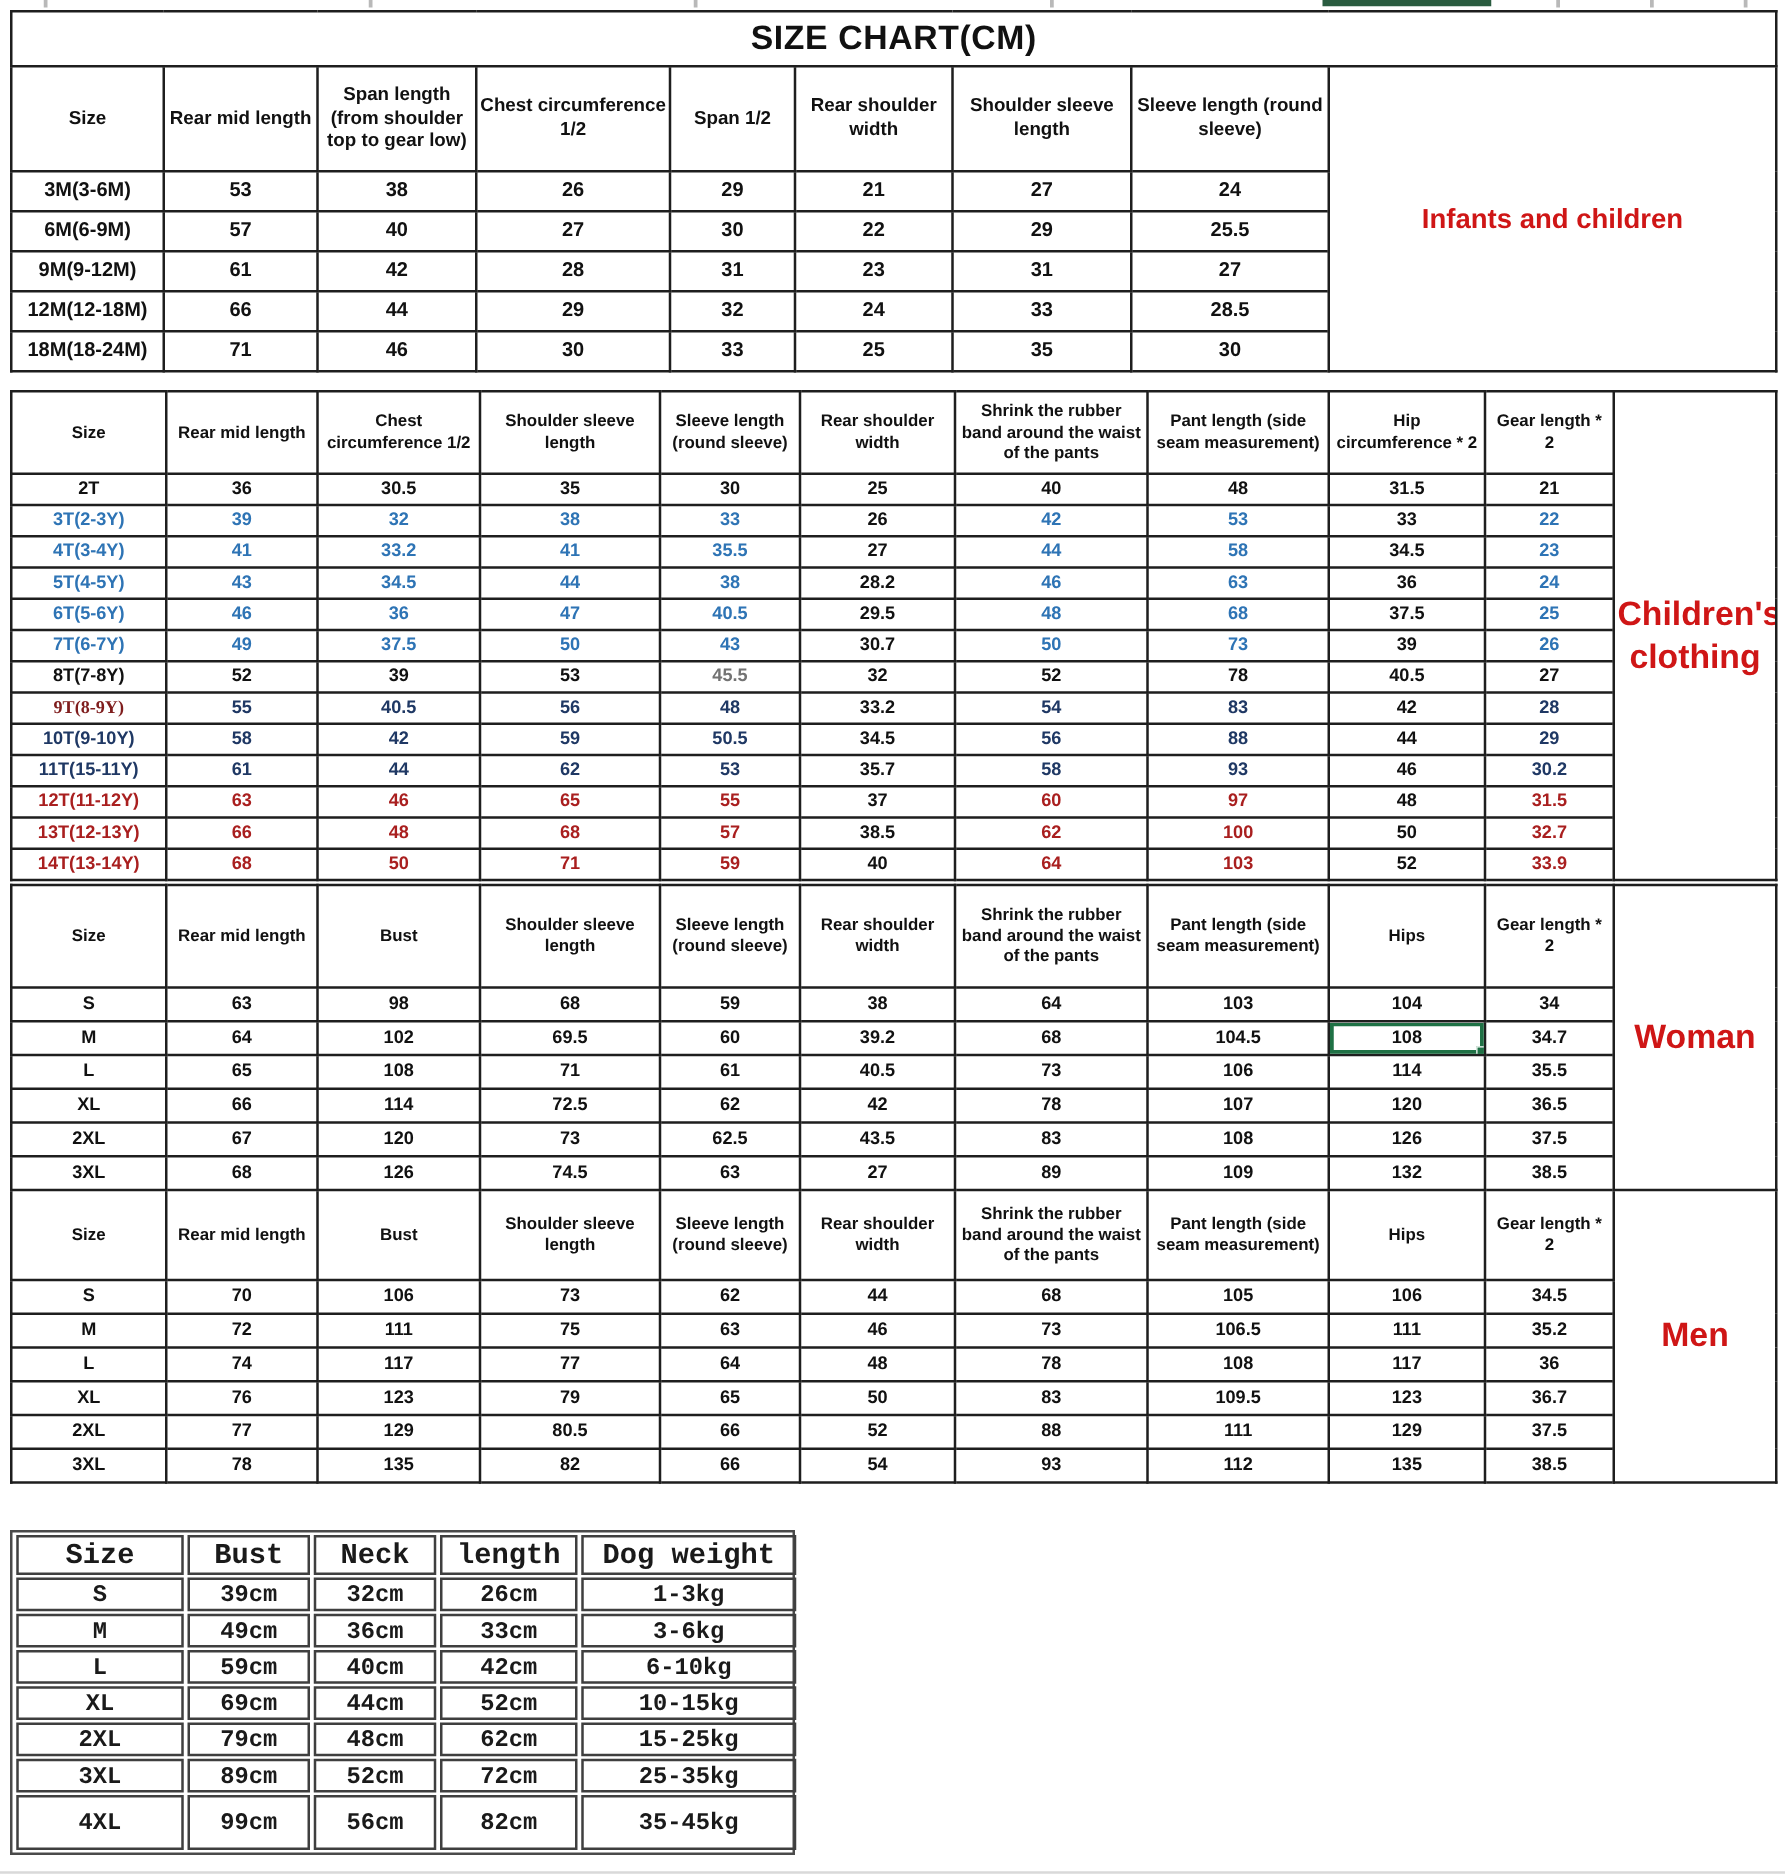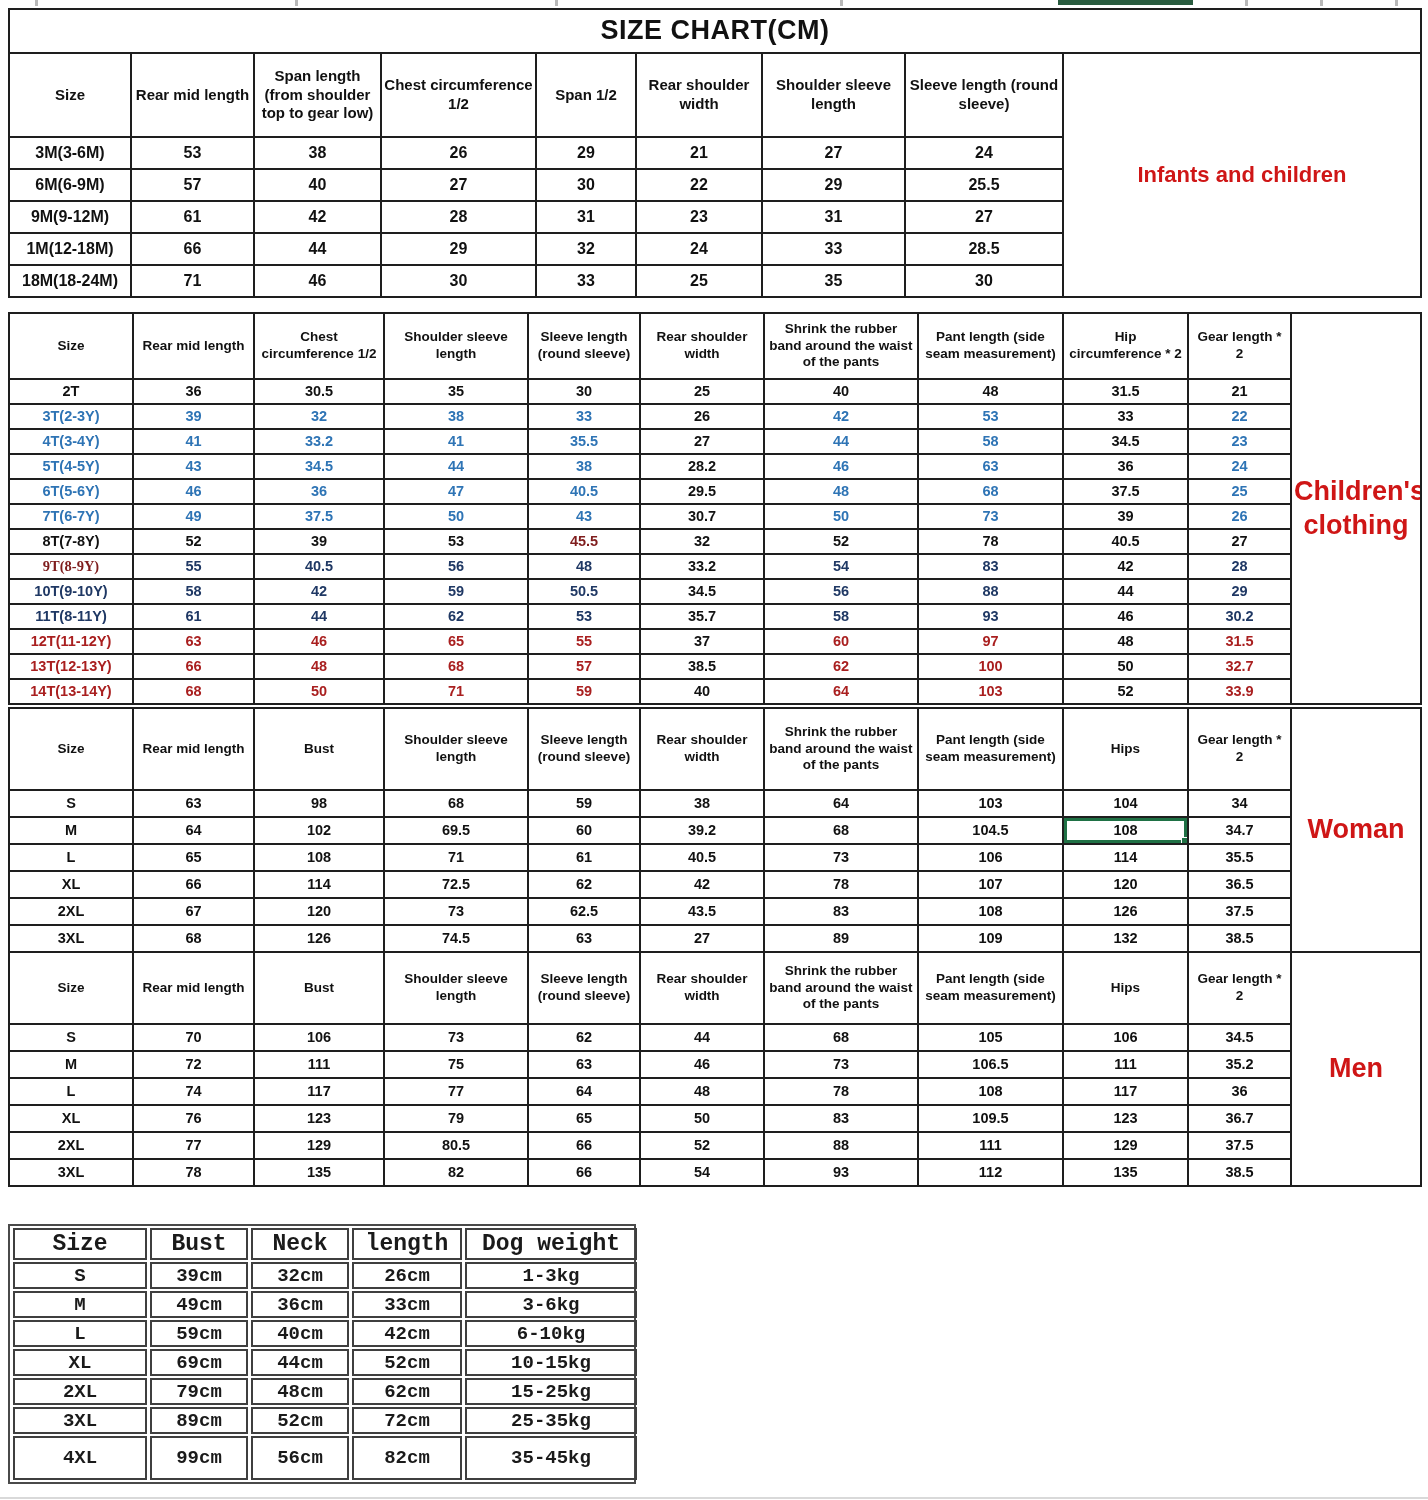--- a/index.html
+++ b/index.html
@@ -151,21 +151,21 @@
           <td class="data">9M(9-12M)</td>
           <td class="data">61</td>
           <td class="data">42</td>
           <td class="data">28</td>
           <td class="data">31</td>
           <td class="data">23</td>
           <td class="data">31</td>
           <td class="data">27</td>
         </tr>
         <tr>
-          <td class="data">1M(12-18M)</td>
+          <td class="data">12M(12-18M)</td>
           <td class="data">66</td>
           <td class="data">44</td>
           <td class="data">29</td>
           <td class="data">32</td>
           <td class="data">24</td>
           <td class="data">33</td>
           <td class="data">28.5</td>
         </tr>
         <tr>
           <td class="data">18M(18-24M)</td>
@@ -277,21 +277,21 @@
           <td class="data" style="color: rgb(46, 116, 181);">50</td>
           <td class="data" style="color: rgb(46, 116, 181);">73</td>
           <td class="data" style="color: rgb(17, 17, 17);">39</td>
           <td class="data" style="color: rgb(46, 116, 181);">26</td>
         </tr>
         <tr>
           <td class="data" style="color: rgb(17, 17, 17);">8T(7-8Y)</td>
           <td class="data" style="color: rgb(17, 17, 17);">52</td>
           <td class="data" style="color: rgb(17, 17, 17);">39</td>
           <td class="data" style="color: rgb(17, 17, 17);">53</td>
-          <td class="data" style="color: #7f1d1d;">45.5</td>
+          <td class="data" style="color: #737373;">45.5</td>
           <td class="data" style="color: rgb(17, 17, 17);">32</td>
           <td class="data" style="color: rgb(17, 17, 17);">52</td>
           <td class="data" style="color: rgb(17, 17, 17);">78</td>
           <td class="data" style="color: rgb(17, 17, 17);">40.5</td>
           <td class="data" style="color: rgb(17, 17, 17);">27</td>
         </tr>
         <tr>
           <td class="data" style="color: #7f1d1d; font-family: Liberation Serif, serif;">9T(8-9Y)</td>
           <td class="data" style="color: rgb(31, 56, 100);">55</td>
           <td class="data" style="color: rgb(31, 56, 100);">40.5</td>
@@ -309,21 +309,21 @@
           <td class="data" style="color: rgb(31, 56, 100);">42</td>
           <td class="data" style="color: rgb(31, 56, 100);">59</td>
           <td class="data" style="color: rgb(31, 56, 100);">50.5</td>
           <td class="data" style="color: rgb(17, 17, 17);">34.5</td>
           <td class="data" style="color: rgb(31, 56, 100);">56</td>
           <td class="data" style="color: rgb(31, 56, 100);">88</td>
           <td class="data" style="color: rgb(17, 17, 17);">44</td>
           <td class="data" style="color: rgb(31, 56, 100);">29</td>
         </tr>
         <tr>
-          <td class="data" style="color: rgb(31, 56, 100);">11T(8-11Y)</td>
+          <td class="data" style="color: rgb(31, 56, 100);">11T(15-11Y)</td>
           <td class="data" style="color: rgb(31, 56, 100);">61</td>
           <td class="data" style="color: rgb(31, 56, 100);">44</td>
           <td class="data" style="color: rgb(31, 56, 100);">62</td>
           <td class="data" style="color: rgb(31, 56, 100);">53</td>
           <td class="data" style="color: rgb(17, 17, 17);">35.7</td>
           <td class="data" style="color: rgb(31, 56, 100);">58</td>
           <td class="data" style="color: rgb(31, 56, 100);">93</td>
           <td class="data" style="color: rgb(17, 17, 17);">46</td>
           <td class="data" style="color: rgb(31, 56, 100);">30.2</td>
         </tr>

